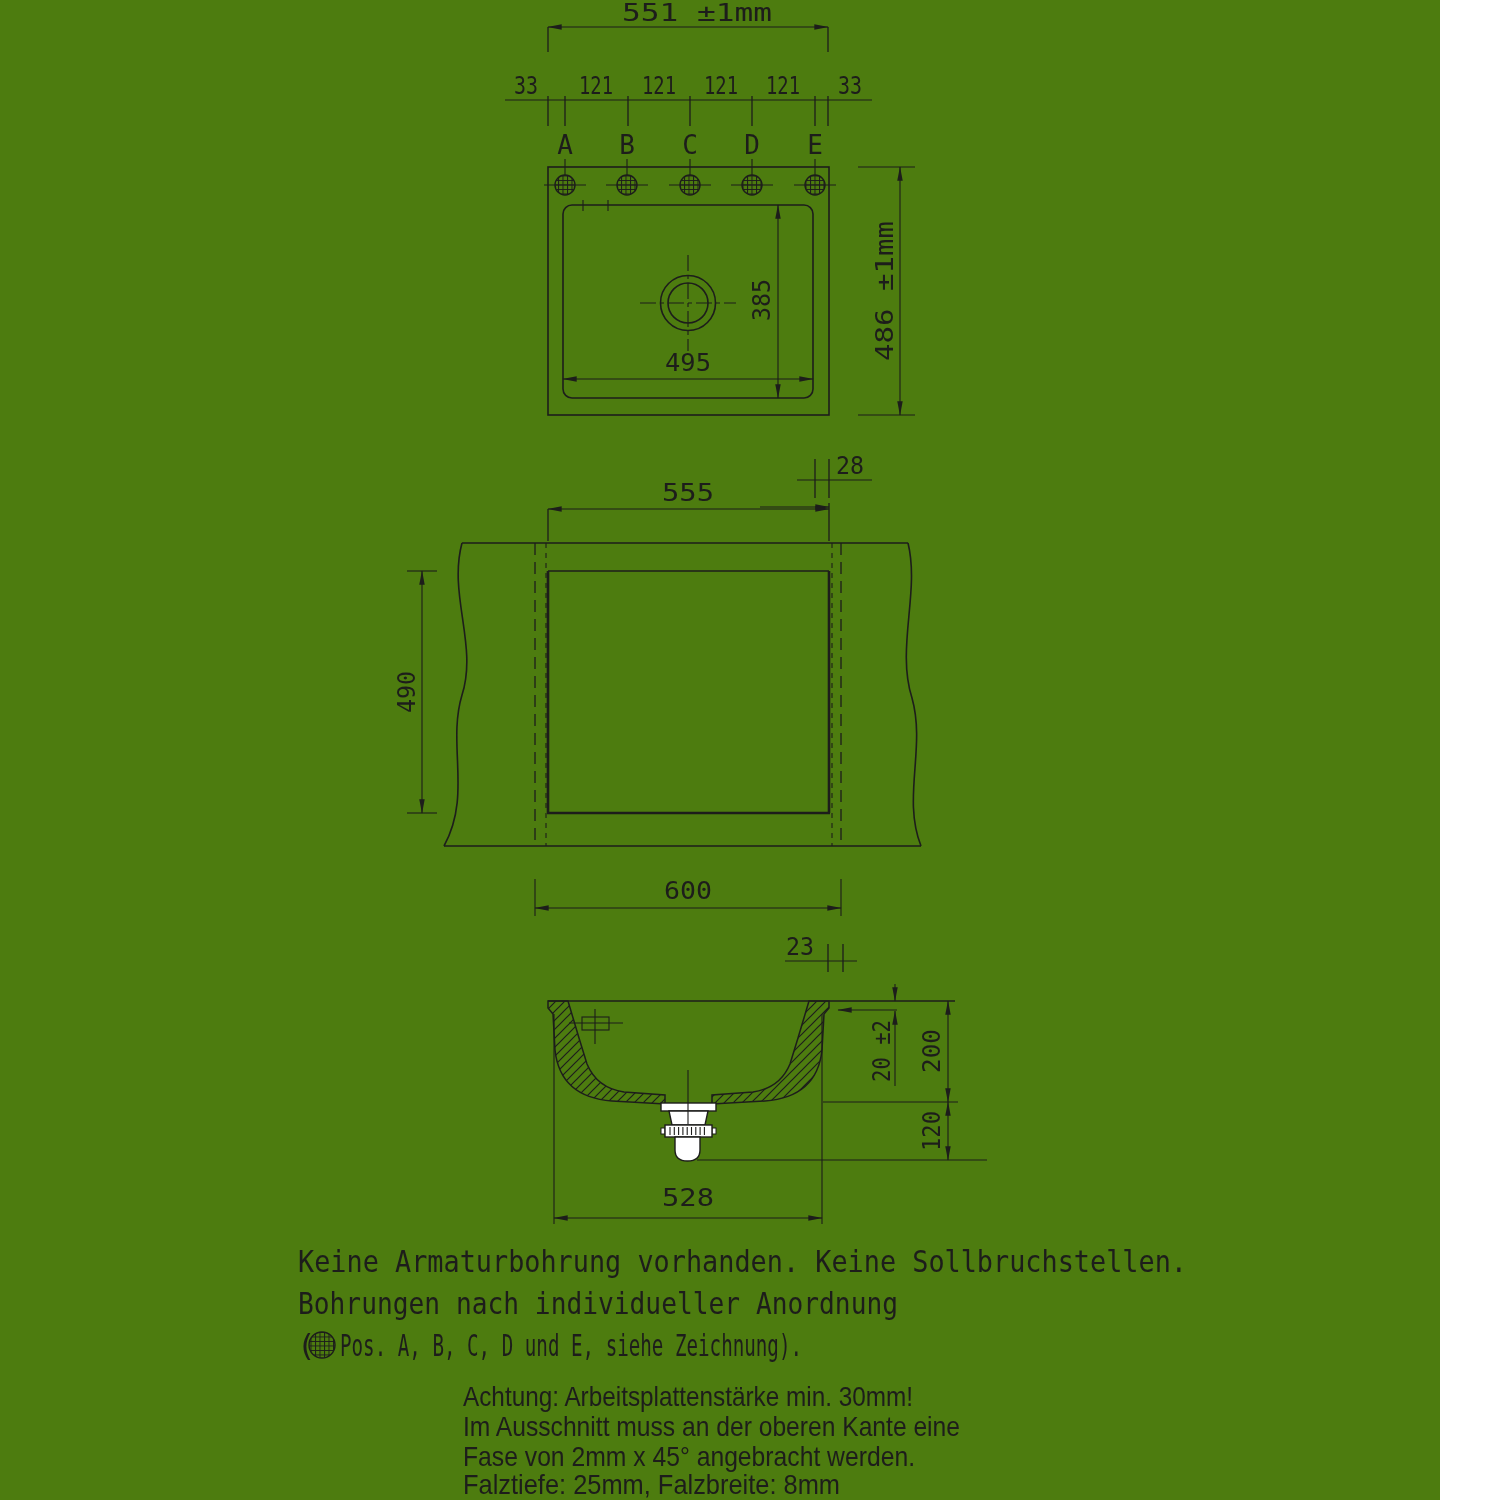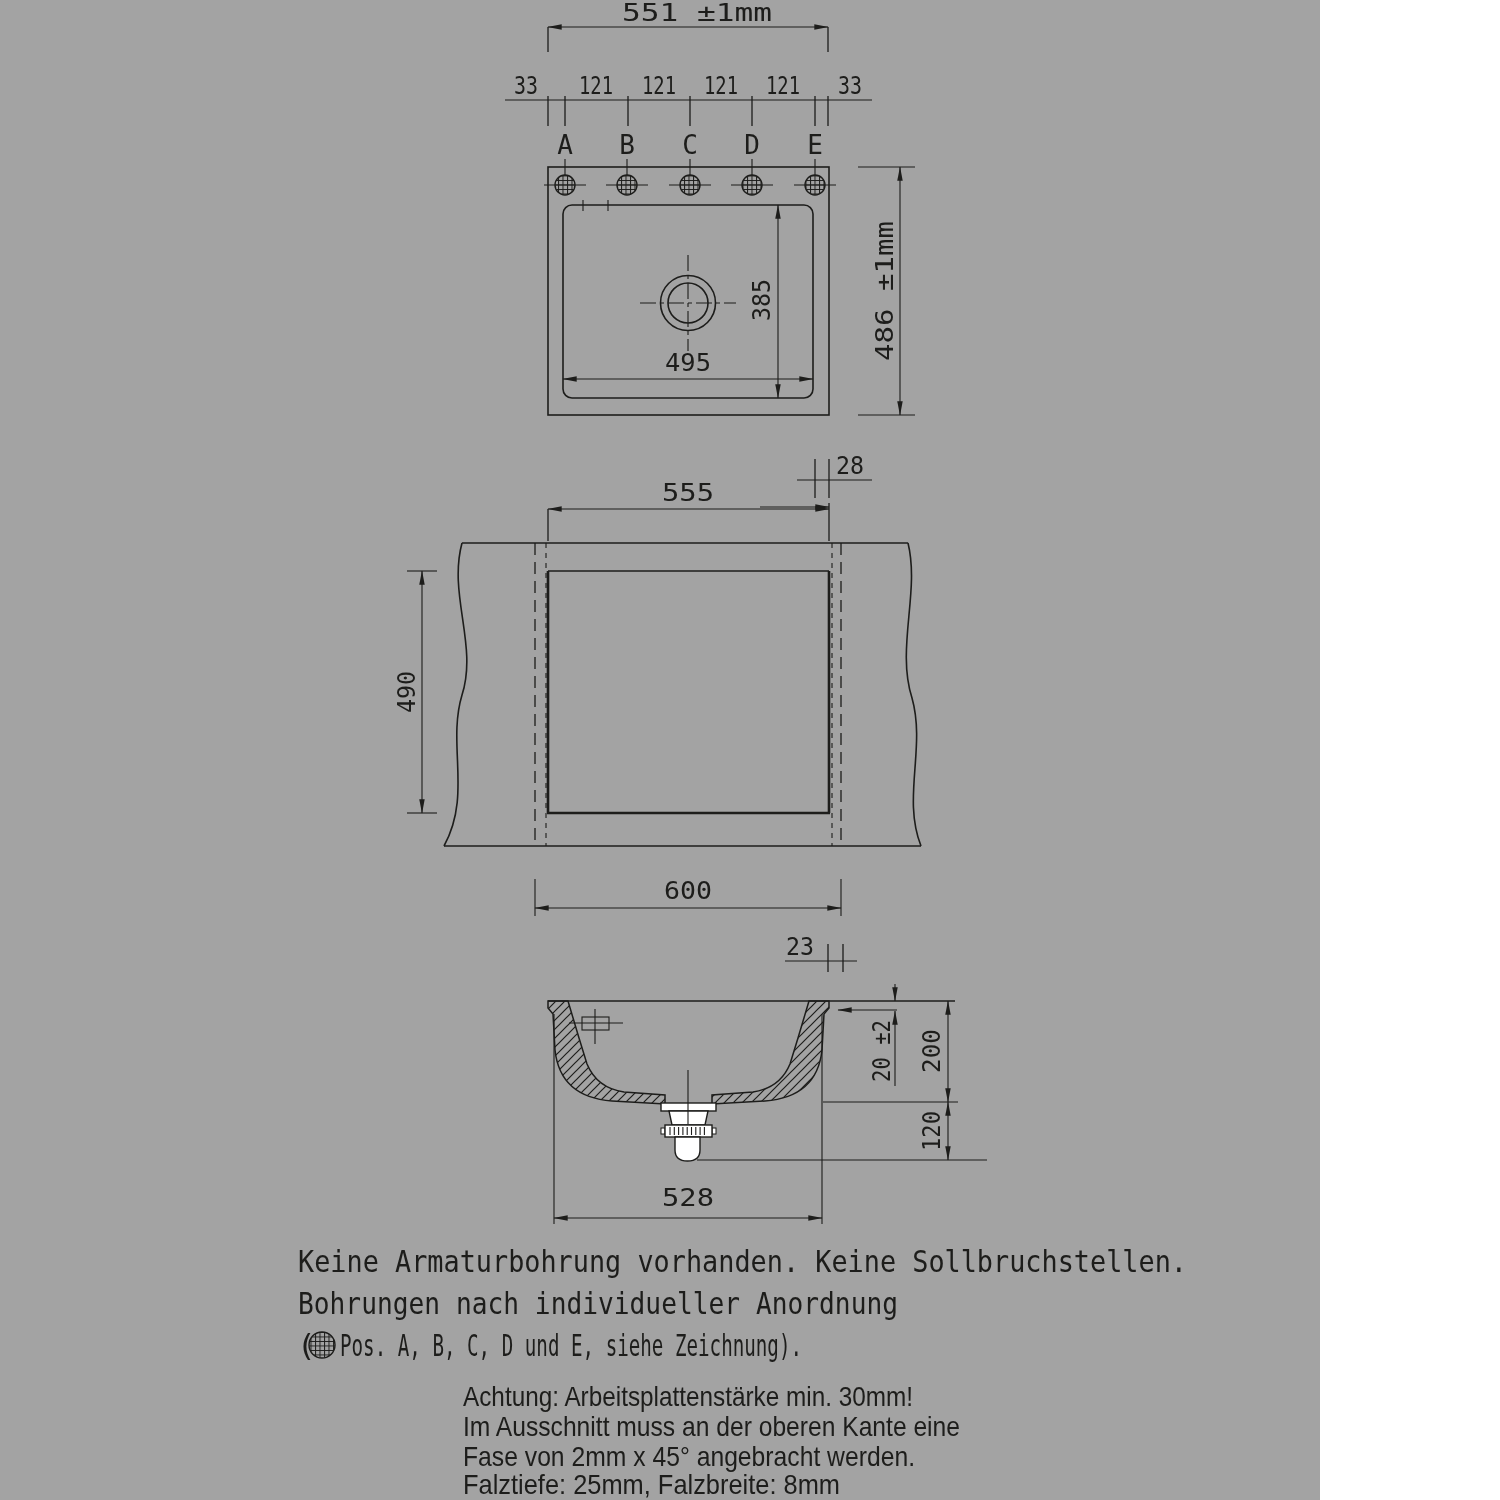--- a/index.html
+++ b/index.html
@@ -1,16 +1,16 @@
 <!DOCTYPE html>
 <html><head>
 <meta charset="utf-8">
 <style>
   html,body{margin:0;padding:0;background:#fff;}
-  #stage{position:relative;width:1320px;height:1500px;background:#a3a3a3;overflow:hidden;}
+  #stage{position:relative;width:1440px;height:1500px;background:#4d7c0f;overflow:hidden;}
   svg text{fill:#1d1d1b;}
   .dimtxt{font-family:"DejaVu Sans Mono",monospace;font-size:24px;}
   .lbltxt{font-family:"DejaVu Sans Mono",monospace;font-size:26px;}
   .notetxt{font-family:"DejaVu Sans Mono",monospace;font-size:31px;}
   .warntxt{font-family:"Liberation Sans",sans-serif;font-size:28px;}
   .thin{stroke:#1d1d1b;stroke-width:1.1;fill:none;}
   .med{stroke:#1d1d1b;stroke-width:1.6;fill:none;}
   .tick{stroke:#1d1d1b;stroke-width:1.3;fill:none;}
   .thick{stroke:#1d1d1b;stroke-width:2.6;fill:none;}
   .dim{stroke:#1d1d1b;stroke-width:1.1;fill:none;}

